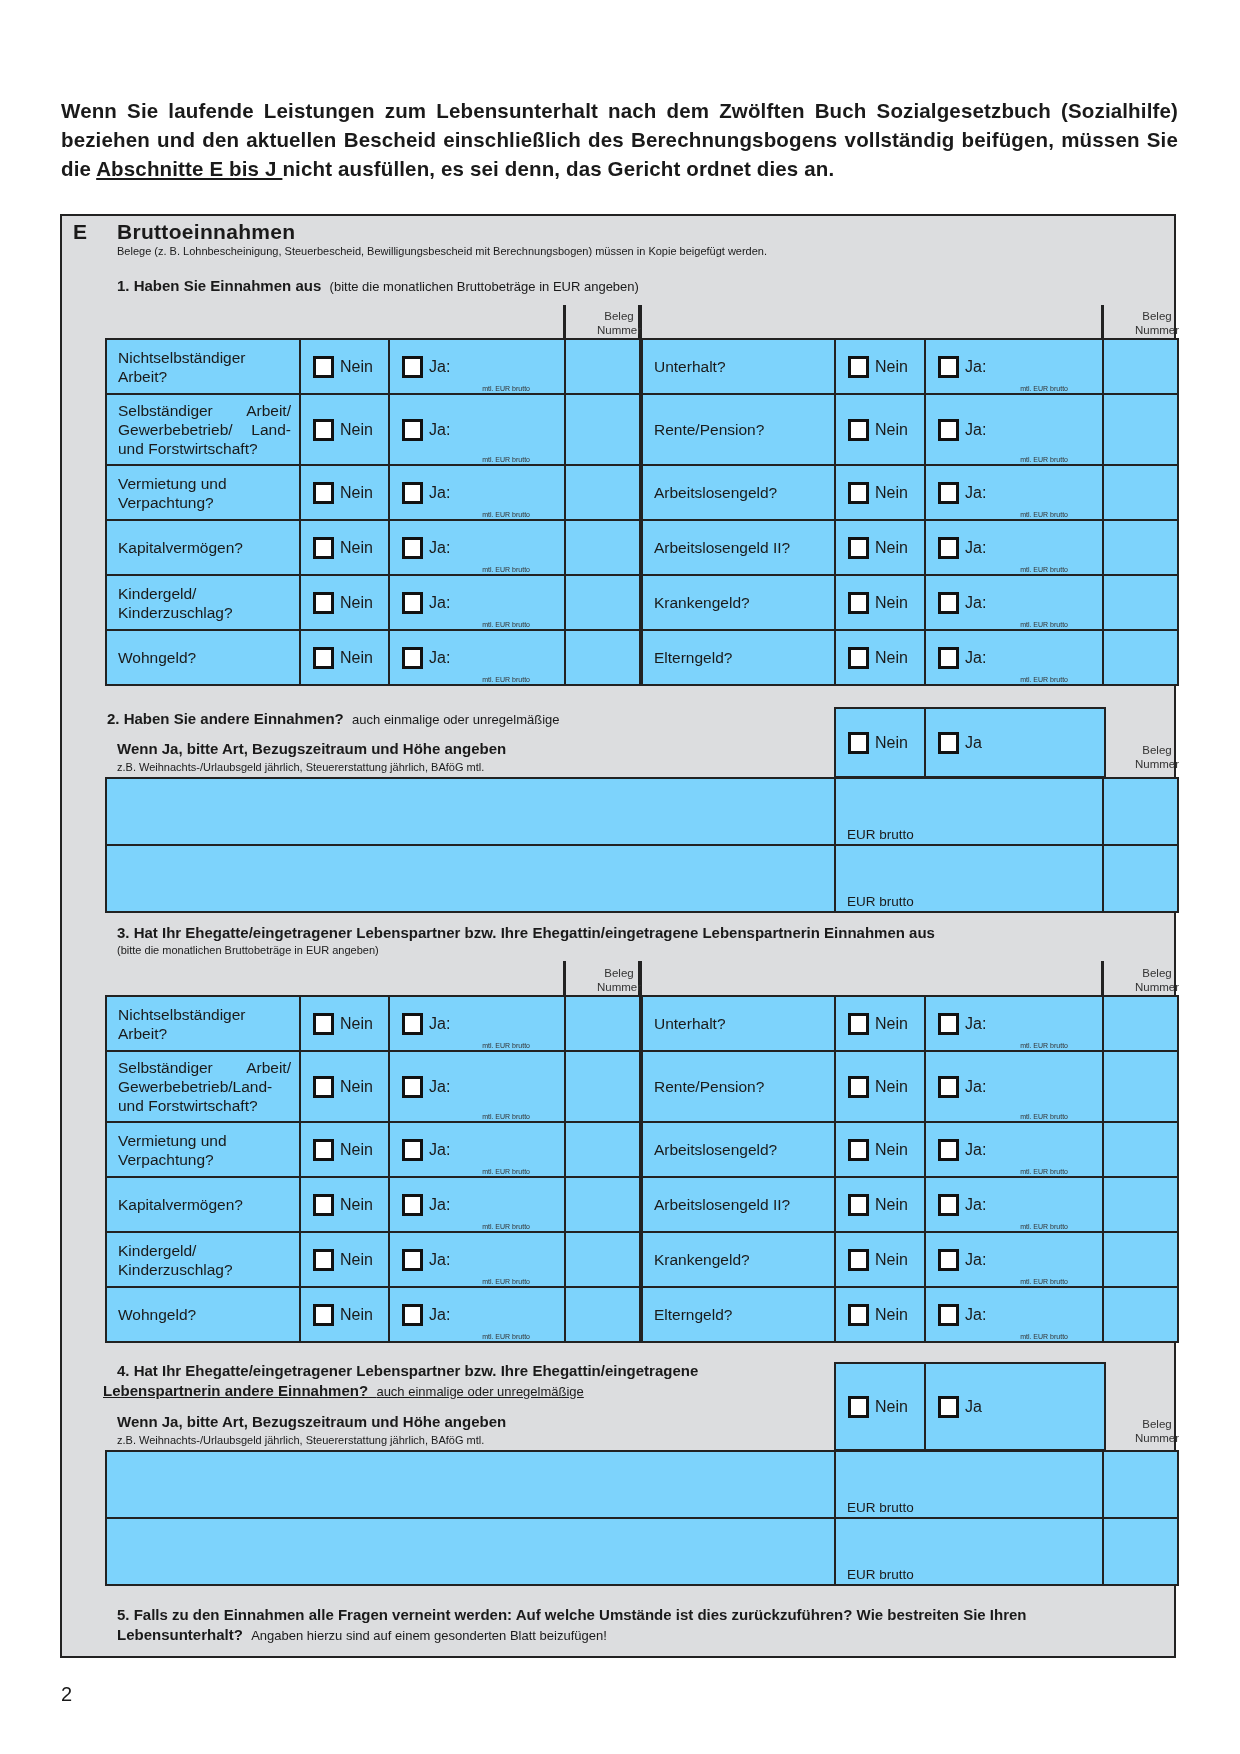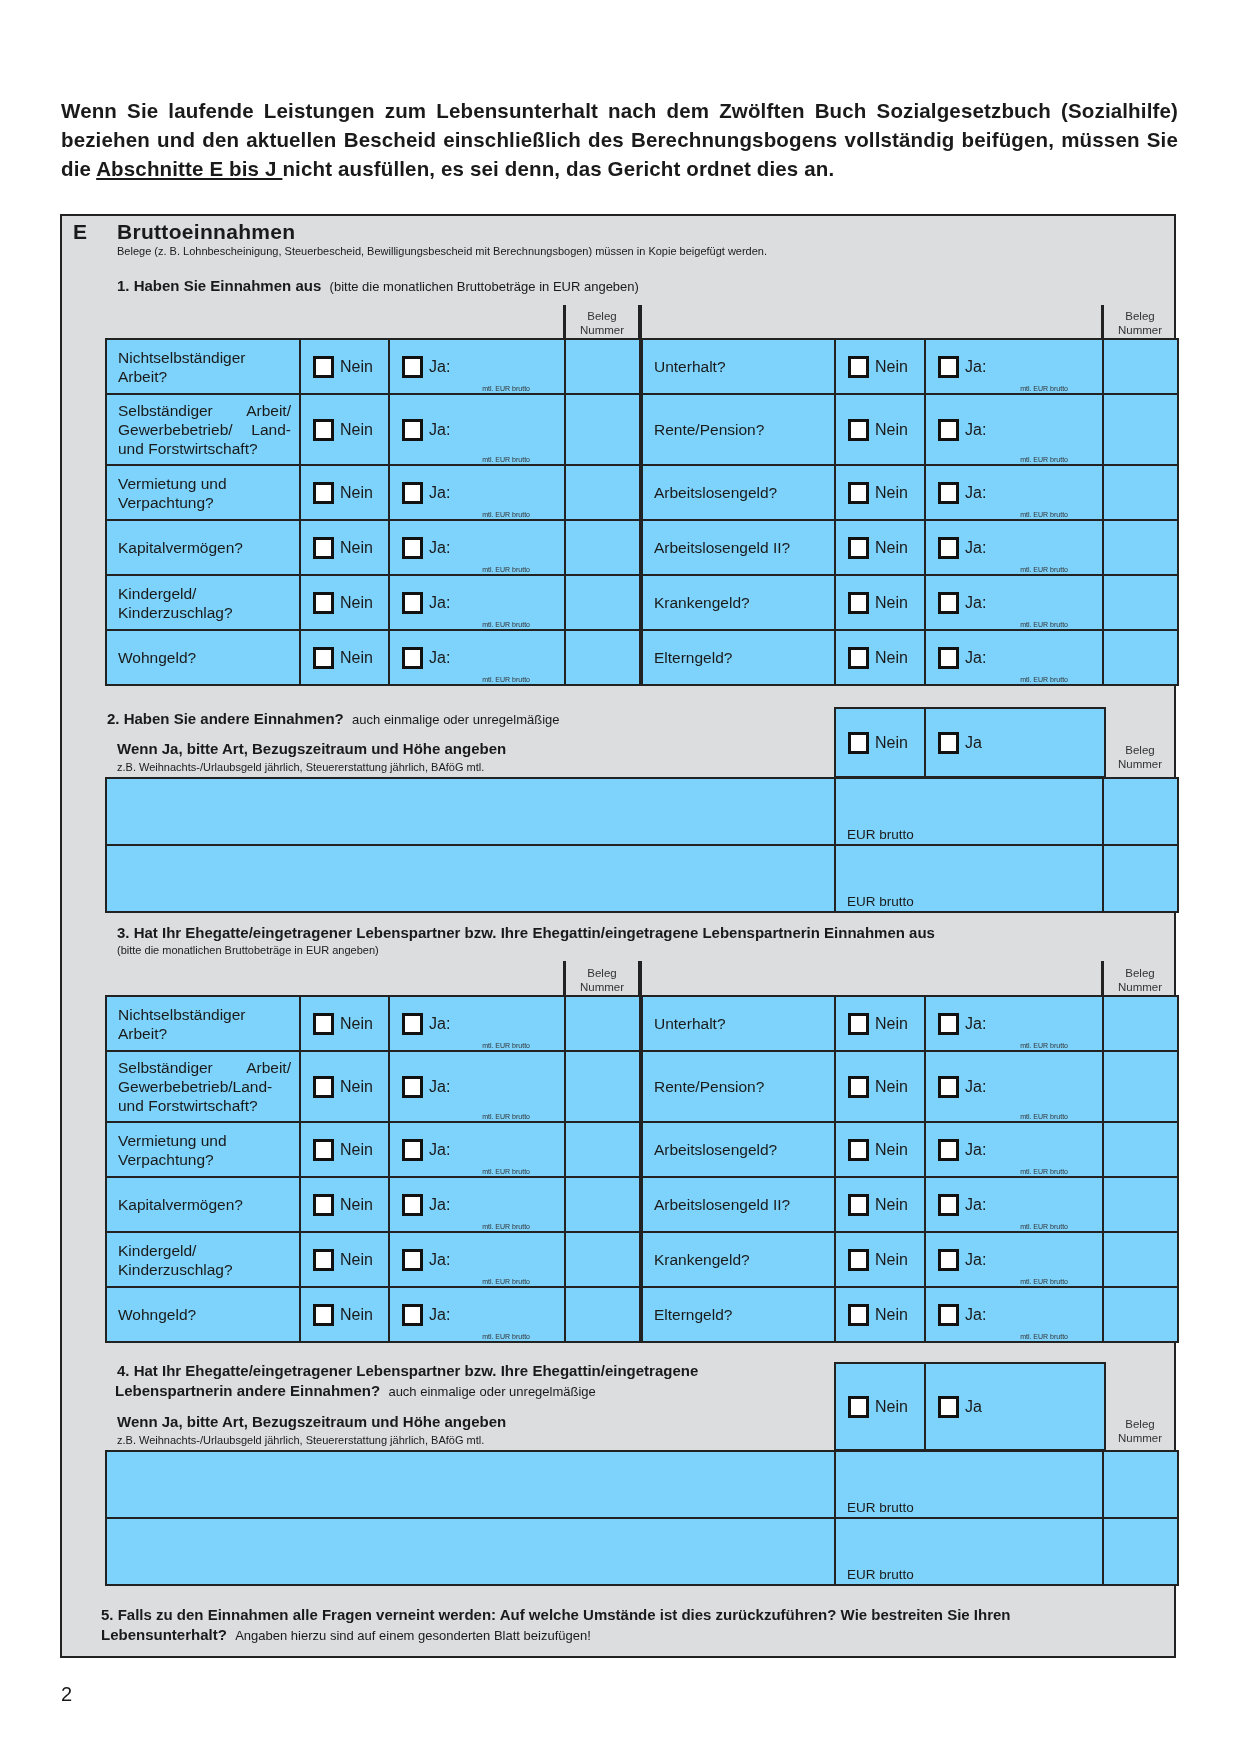--- a/index.html
+++ b/index.html
@@ -9,21 +9,21 @@
   .intro { left: 61px; top: 96px; width: 1117px; font-weight: bold; font-size: 20.5px; line-height: 29px;
            text-align: justify; letter-spacing: 0.15px; }
   .intro u { }
   .box { left: 60px; top: 214px; width: 1116px; height: 1444px; background: #dcdddf; border: 2px solid #222; box-sizing: border-box; }
   .sec-letter { left: 73px; top: 220px; font-size: 21px; font-weight: bold; }
   .sec-title { left: 117px; top: 220px; font-size: 21px; font-weight: bold; letter-spacing: 0.3px; }
   .sec-note { left: 117px; top: 245px; font-size: 11px; }
   .q-head { font-size: 15px; font-weight: bold; }
   .q-head .sub { font-weight: normal; font-size: 13px; }
   .small { font-size: 11px; }
-  .beleg-h { font-size: 11.5px; text-align: center; line-height: 14px; color: #333; }
+  .beleg-h { font-size: 11.5px; text-align: center; line-height: 14px; color: #333; padding-left: 17px; }
   table.grid { position: absolute; border-collapse: collapse; background: #7dd3fc; table-layout: fixed; }
   table.grid td { border: 2px solid #222; padding: 0; position: relative; vertical-align: middle; }
   table.grid td.thick-left { border-left-width: 4px; }
   .lbl { font-size: 15.5px; line-height: 19px; padding: 0 8px 0 11px; }
   .lbl.just { text-align: justify; text-align-last: left; }
   .chk { display: inline-block; width: 15px; height: 16px; border: 3px solid #111; vertical-align: middle; background: #fff; box-sizing: content-box; }
   .opt { display: flex; align-items: center; gap: 6px; font-size: 16px; padding-left: 12px; }
   .mtl { position: absolute; right: 34px; bottom: 1px; font-size: 7px; color: #333; }
   .eur { position: absolute; left: 11px; bottom: 2px; font-size: 13.5px; }
   .vline { position: absolute; background: #222; width: 3px; }
@@ -583,21 +583,21 @@
             <span>Ja:</span>
           </div>
         <span class="mtl">mtl. EUR brutto</span>
         </td>
       <td></td>
       </tr>
     </tbody>
 </table>
 
 <div class="abs q-head" style="left:117px; top:1362px;">4. Hat Ihr Ehegatte/eingetragener Lebenspartner bzw. Ihre Ehegattin/eingetragene</div>
-<div class="abs q-head" style="left:115px; top:1382px;">
+<div class="abs q-head" style="left:103px; top:1382px;text-decoration:underline;">
   <span>Lebenspartnerin andere Einnahmen?</span>&nbsp;
   <span class="sub">auch einmalige oder unregelmäßige</span>
 </div>
 <div class="abs q-head" style="left:117px; top:1413px;">Wenn Ja, bitte Art, Bezugszeitraum und Höhe angeben</div>
 <div class="abs small" style="left:117px; top:1434px;">z.B. Weihnachts-/Urlaubsgeld jährlich, Steuererstattung jährlich, BAföG mtl.</div>
 <table class="grid" style="left:834px; top:1362px; width:270px; height:89px;">
   <colgroup>
       <col style="width:90px">
       <col style="width:180px">
     </colgroup>
@@ -639,18 +639,18 @@
   <tr style="height:67px;">
     <td></td>
     <td>
           <span class="eur">EUR brutto</span>
         </td>
     <td></td>
   </tr>
 </tbody>
   </table>
 
-<div class="abs q-head" style="left:101px; top:1605px; width:1000px; line-height:20px;">
+<div class="abs q-head" style="left:117px; top:1605px; width:1000px; line-height:20px;">
   <span>5. Falls zu den Einnahmen alle Fragen verneint werden: Auf welche Umstände ist dies zurückzuführen? Wie bestreiten Sie Ihren Lebensunterhalt?</span>&nbsp;
   <span class="sub">Angaben hierzu sind auf einem gesonderten Blatt beizufügen!</span>
 </div>
 
 <div class="abs page-num">2</div>
 
 </body></html>

